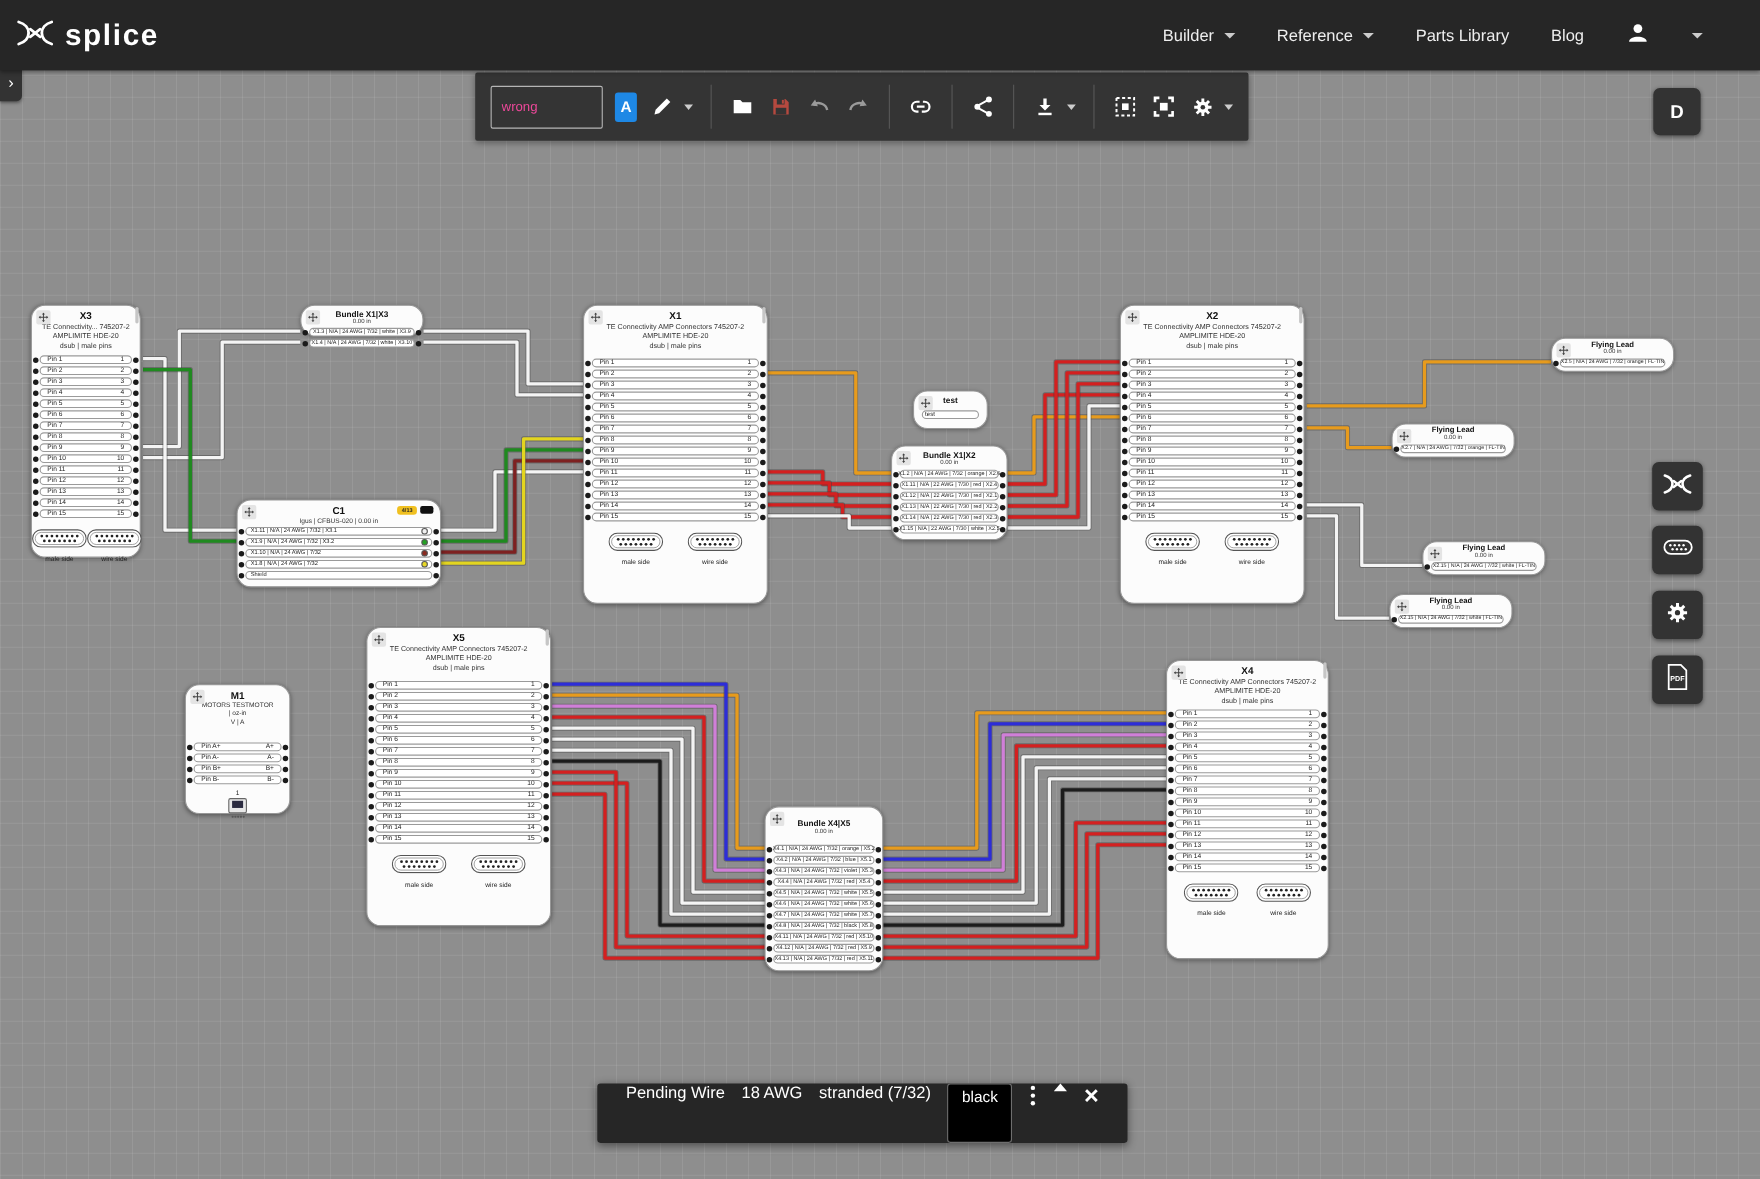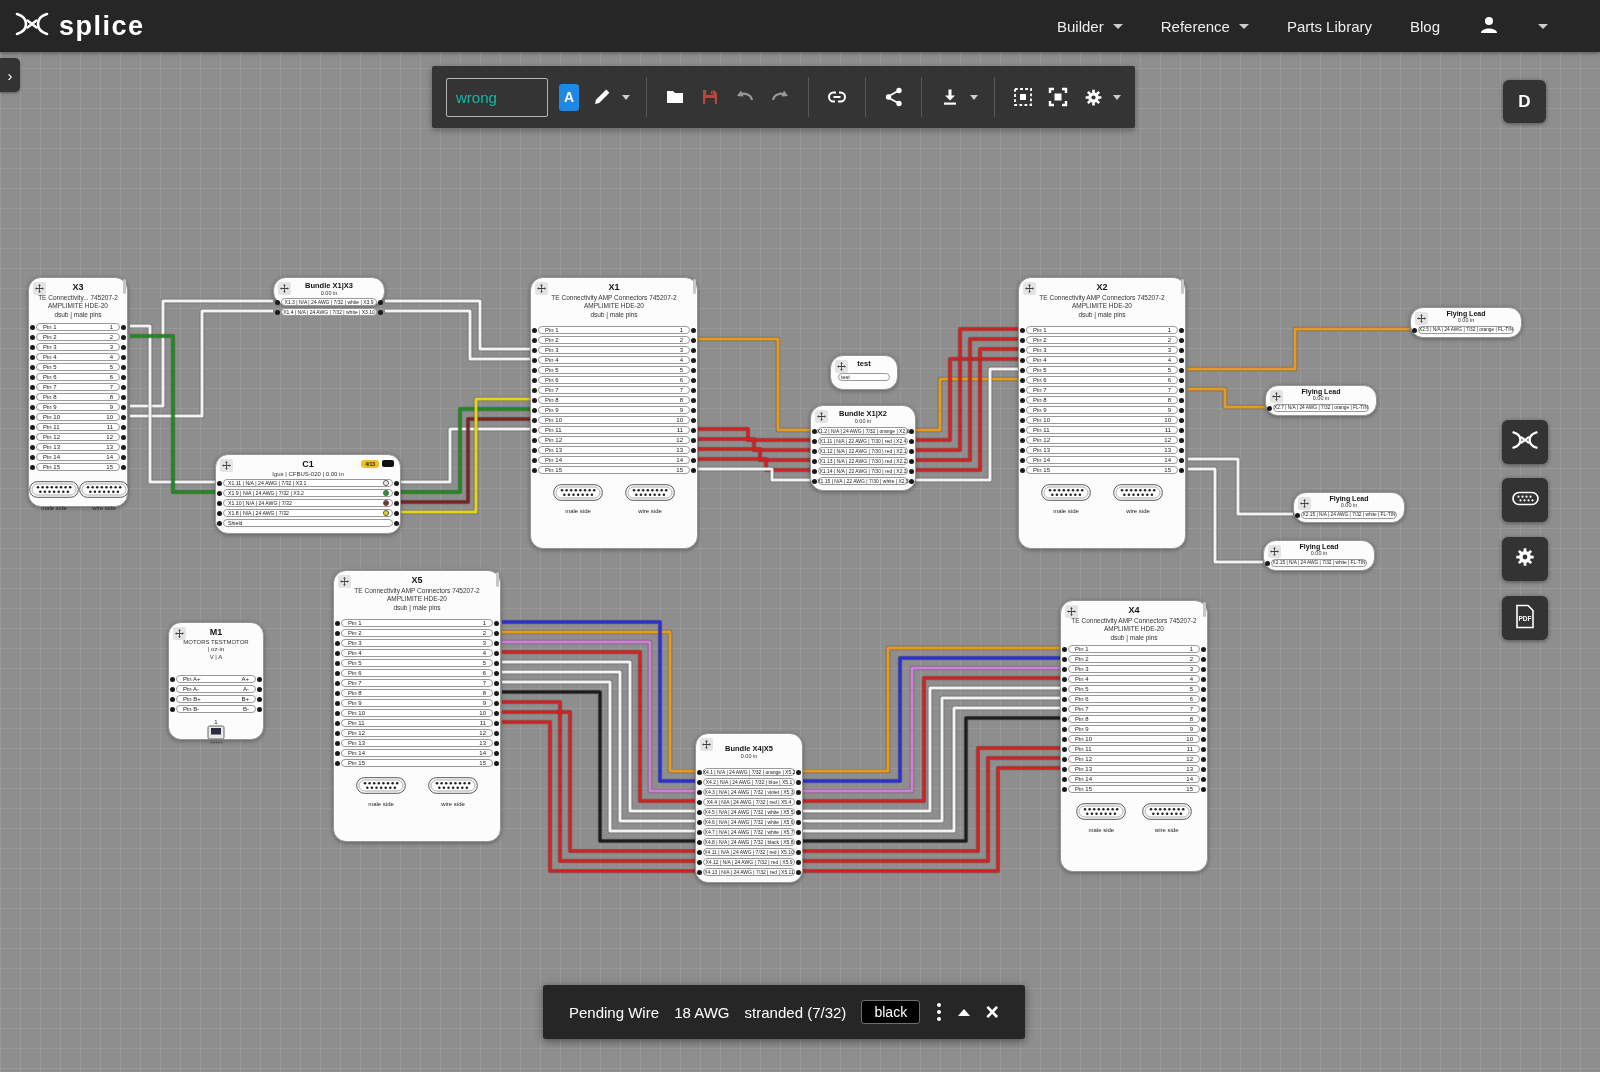--- a/index.html
+++ b/index.html
@@ -6,53 +6,53 @@
   body{width:1600px;height:1072px;overflow:hidden;position:relative;
        font-family:"Liberation Sans",sans-serif;background:#8e8e8e;}
   
   #canvas{position:absolute;left:0;top:48px;right:0;bottom:0;
     background-color:#8e8e8e;
     background-image:linear-gradient(rgba(255,255,255,.09) 1px,transparent 1px),
                      linear-gradient(90deg,rgba(255,255,255,.09) 1px,transparent 1px);
     background-size:20px 20px;z-index:1;}
   #wires{position:absolute;left:0;top:-48px;width:1600px;height:1072px;z-index:1;}
   
-  .navbar{position:absolute;top:0;left:0;right:0;height:52px;background:#262626;
+  .navbar{position:absolute;top:0;left:0;right:0;height:64px;background:#262626;
     display:flex;align-items:center;z-index:30;box-shadow:0 1px 4px rgba(0,0,0,.4);}
   .logo{display:flex;align-items:center;gap:9px;padding-left:14px;}
   .logo-text{color:#fff;font-size:27px;font-weight:bold;letter-spacing:1.5px;}
   .nav-items{margin-left:auto;display:flex;align-items:center;gap:38px;padding-right:52px;
     color:#eee;font-size:15px;}
   .nav-item{display:flex;align-items:center;gap:9px;cursor:pointer;}
   .caret{width:0;height:0;border-left:5px solid transparent;border-right:5px solid transparent;
     border-top:5px solid #ccc;}
   
   .toolbar{position:absolute;left:432px;top:66px;width:703px;height:62px;background:#343434;
     display:flex;align-items:center;gap:11px;padding:0 14px;box-sizing:border-box;z-index:25;
     box-shadow:0 2px 6px rgba(0,0,0,.35);border-radius:2px;}
   .tb-input{width:82px;height:37px;background:transparent;border:1px solid #b5b5b5;border-radius:2px;
-    color:#14b8a6;font-size:15px;padding:0 9px;font-family:"Liberation Sans",sans-serif;}
+    color:#ec4899;font-size:12px;padding:0 9px;font-family:"Liberation Sans",sans-serif;}
   .tb-a{width:22px;height:27px;border-radius:3px;color:#fff;font-size:14px;font-weight:bold;
     display:flex;align-items:center;justify-content:center;}
   .tb-icon{width:26px;height:26px;display:flex;align-items:center;justify-content:center;cursor:pointer;}
   .tb-caret{width:0;height:0;border-left:4.5px solid transparent;border-right:4.5px solid transparent;
     border-top:5px solid #ccc;margin-left:-3px;}
   .tb-div{width:1px;height:40px;background:#585858;margin:0 5px;}
   
   .left-toggle{position:absolute;left:0;top:58px;width:20px;height:34px;background:#333;
     border-radius:0 5px 5px 0;color:#fff;display:flex;align-items:center;justify-content:center;
     font-size:15px;z-index:25;box-shadow:0 1px 3px rgba(0,0,0,.4);}
   .d-btn{position:absolute;left:1503px;top:80px;width:43px;height:43px;background:#333;border-radius:6px;
     color:#fff;font-size:17px;font-weight:bold;display:flex;align-items:center;justify-content:center;
     z-index:25;box-shadow:0 1px 4px rgba(0,0,0,.45);}
   .side-btn{position:absolute;left:1502px;width:46px;height:44px;background:#333;border-radius:6px;
     display:flex;align-items:center;justify-content:center;z-index:25;box-shadow:0 1px 4px rgba(0,0,0,.45);}
   
   .bottom-bar{position:absolute;left:543px;top:985px;width:482px;height:54px;background:#262626;
-    border-radius:3px;display:flex;align-items:center;justify-content:space-between;padding:0 26px;
+    border-radius:3px;display:flex;justify-content:space-between;padding:0 26px;
     box-sizing:border-box;color:#fff;font-size:15px;z-index:25;box-shadow:0 2px 8px rgba(0,0,0,.45);}
   .chip{background:#000;border:1px solid #6e6e6e;border-radius:3px;padding:3px 12px;font-size:14px;}
   .kebab{display:flex;flex-direction:column;gap:3px;cursor:pointer;padding:2px;}
   .kebab span{width:4px;height:4px;background:#fff;border-radius:50%;display:block;}
   .up-caret{width:0;height:0;border-left:6px solid transparent;border-right:6px solid transparent;
     border-bottom:7px solid #fff;cursor:pointer;}
   .close-x{font-size:23px;line-height:1;cursor:pointer;font-weight:bold;}
   
   .block{position:absolute;background:#fcfcfc;border:1px solid #979797;border-radius:13px;
     box-shadow:0 1px 4px rgba(0,0,0,.35);box-sizing:border-box;z-index:2;}

